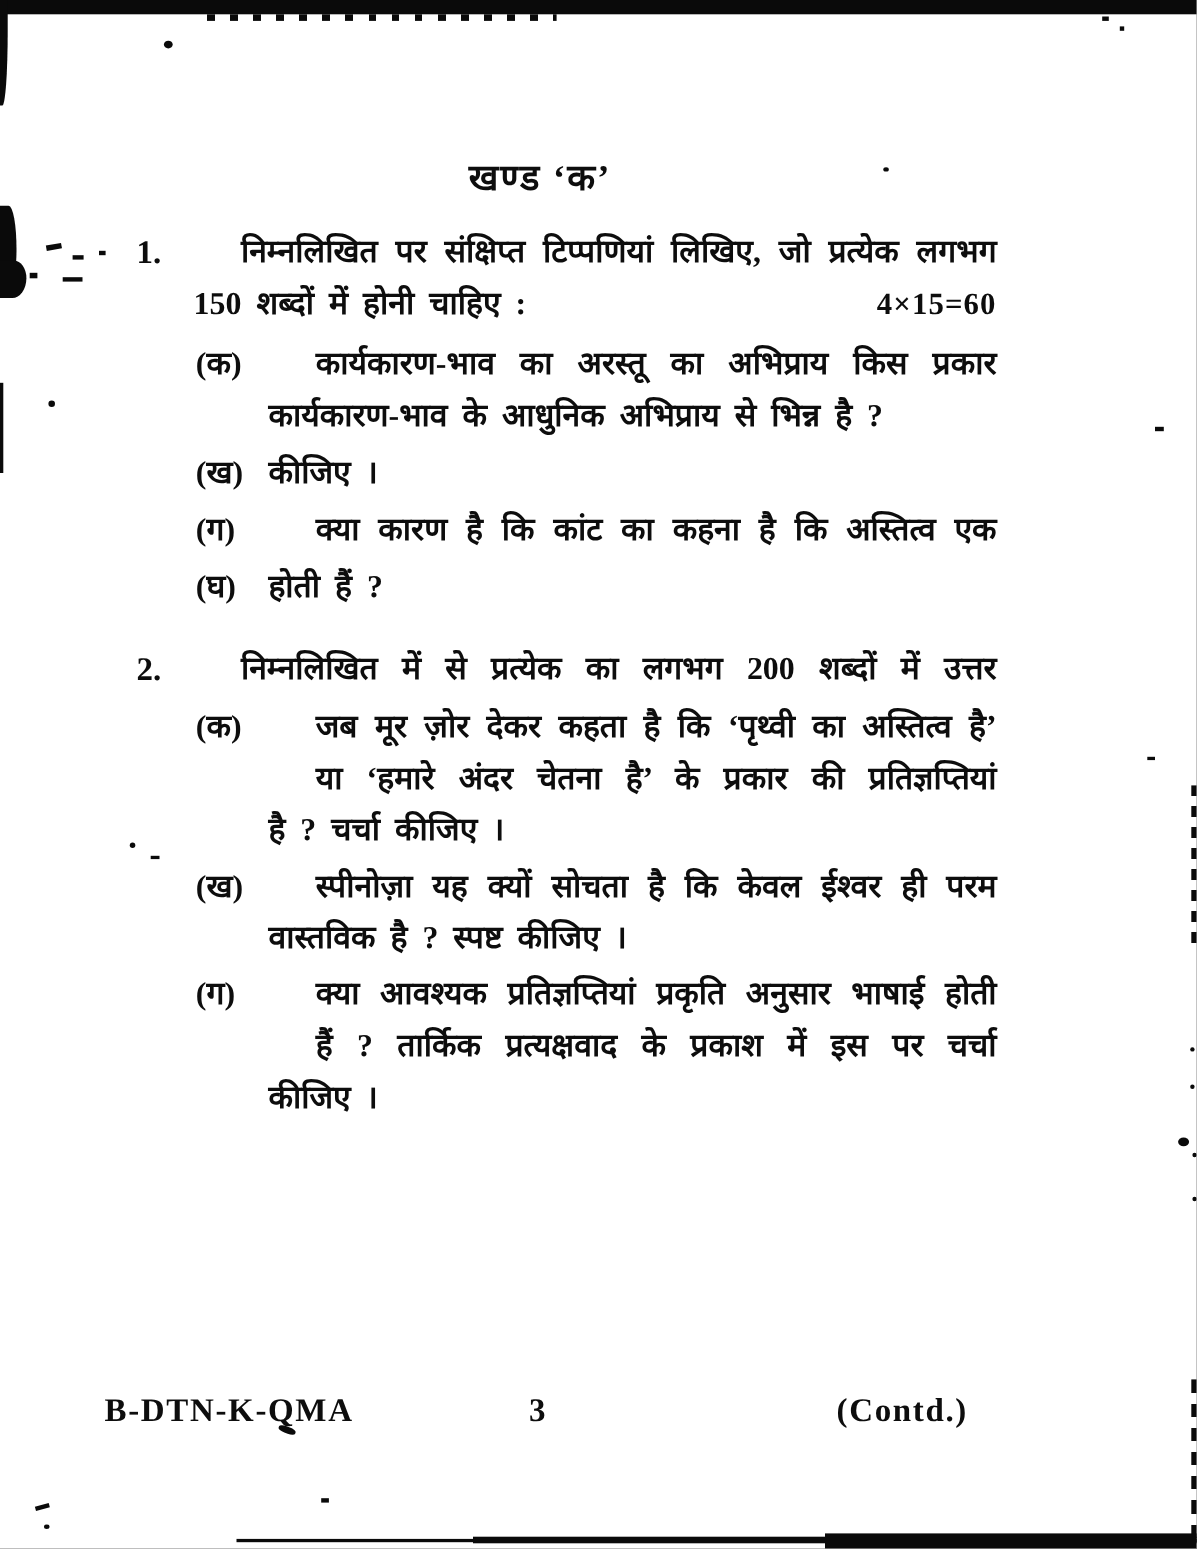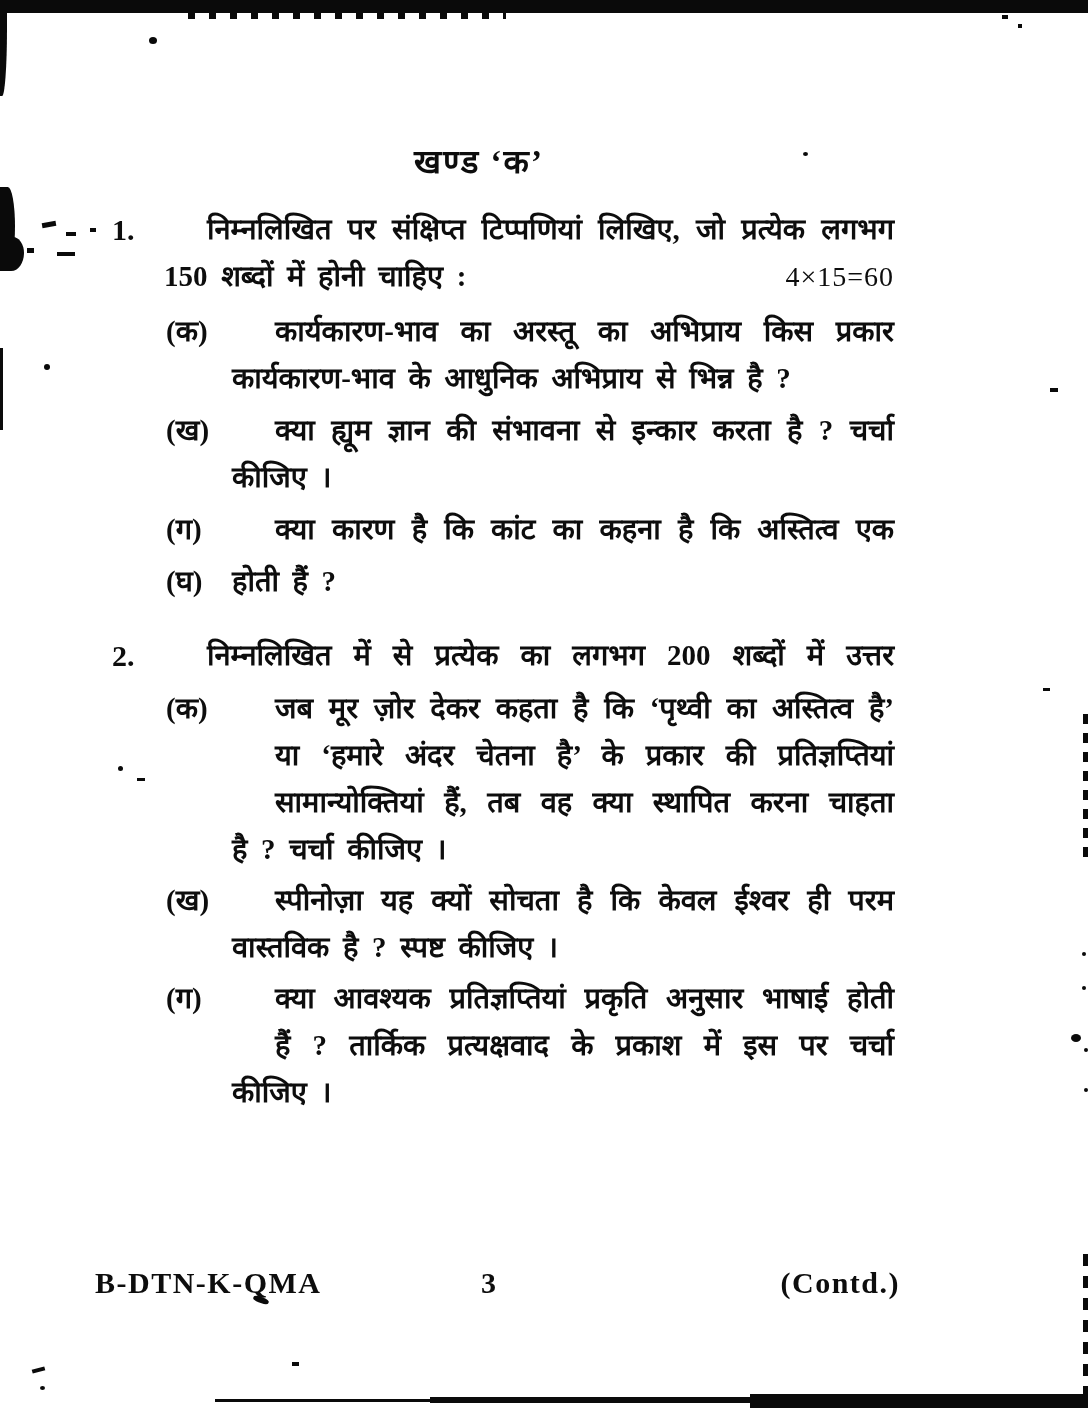--- a/index.html
+++ b/index.html
@@ -7,21 +7,21 @@
     position:relative;
     width:1088px;height:1408px;
     background:#ffffff;
     color:#0d0d0d;
     font-family:"Liberation Serif","DejaVu Serif",serif;
     overflow:hidden;
     margin:0 auto;
   }
   
   .content{
-    position:absolute;left:112px;top:138px;width:782px;
+    position:absolute;left:124px;top:138px;width:782px;
     font-weight:600;
   }
   .heading{
     text-align:center;
     padding-right:48px;
     font-size:33px;
     font-weight:700;
     letter-spacing:2px;
     margin-bottom:23px;
   }
@@ -41,38 +41,38 @@
     text-align:justify;
     text-align-last:justify;
     margin-left:43px;
   }
   .marks-row{
     display:flex;justify-content:space-between;align-items:baseline;
     white-space:normal;
   }
   .marks{
     font-family:"Liberation Serif","DejaVu Serif",serif;
-    font-size:28px;font-weight:400;letter-spacing:1px;
+    font-size:28px;font-weight:700;letter-spacing:1px;
     white-space:nowrap;
   }
   .intro{margin-bottom:8px;}
   .part{display:flex;margin-left:2px;margin-top:5px;}
   .plabel{width:66px;flex:0 0 66px;font-size:29px;line-height:47px;}
   .ptext{flex:1;min-width:0;}
   .q2{margin-top:27px;}
   .q2 .intro{margin-bottom:6px;}
   .q2 .part{margin-top:4px;}
   
   .footer span{
     position:absolute;top:1266px;
     font-size:30px;font-weight:600;letter-spacing:1.5px;
   }
   .f-code{left:95px;}
   .f-page{left:481px;}
-  .f-contd{right:188px;}
+  .f-contd{right:208px;}
   
   .art{position:absolute;background:#0a0a0a;}
   .round{border-radius:50%;}
   .top-bar{left:0;top:0;width:1088px;height:13px;}
   .top-teeth{
     left:188px;top:13px;width:318px;height:6px;
     background:repeating-linear-gradient(90deg,#0a0a0a 0 7px,transparent 7px 21px);
   }
   .rdash1{
     left:1083px;top:714px;width:5px;height:146px;background:none;
@@ -150,21 +150,20 @@
             <span class="plabel">(क)</span>
             <div class="ptext">
               <div class="line just">कार्यकारण-भाव का अरस्तू का अभिप्राय किस प्रकार</div>
               <div class="line">कार्यकारण-भाव के आधुनिक अभिप्राय से भिन्न है ?</div>
             </div>
           </div>
 
           <div class="part">
             <span class="plabel">(ख)</span>
             <div class="ptext">
-              <div class="line just">क्या ह्यूम ज्ञान की संभावना से इन्कार करता है ? चर्चा</div>
               <div class="line">कीजिए ।</div>
             </div>
           </div>
 
           <div class="part">
             <span class="plabel">(ग)</span>
             <div class="ptext">
               <div class="line just">क्या कारण है कि कांट का कहना है कि अस्तित्व एक</div>
             </div>
           </div>
@@ -185,21 +184,20 @@
         <div class="qbody">
           <div class="intro">
             <div class="line just">निम्नलिखित में से प्रत्येक का लगभग 200 शब्दों में उत्तर</div>
           </div>
 
           <div class="part">
             <span class="plabel">(क)</span>
             <div class="ptext">
               <div class="line just">जब मूर ज़ोर देकर कहता है कि ‘पृथ्वी का अस्तित्व है’</div>
               <div class="line just">या ‘हमारे अंदर चेतना है’ के प्रकार की प्रतिज्ञप्तियां</div>
-              <div class="line just">सामान्योक्तियां हैं, तब वह क्या स्थापित करना चाहता</div>
               <div class="line">है ? चर्चा कीजिए ।</div>
             </div>
           </div>
 
           <div class="part">
             <span class="plabel">(ख)</span>
             <div class="ptext">
               <div class="line just">स्पीनोज़ा यह क्यों सोचता है कि केवल ईश्वर ही परम</div>
               <div class="line">वास्तविक है ? स्पष्ट कीजिए ।</div>
             </div>

